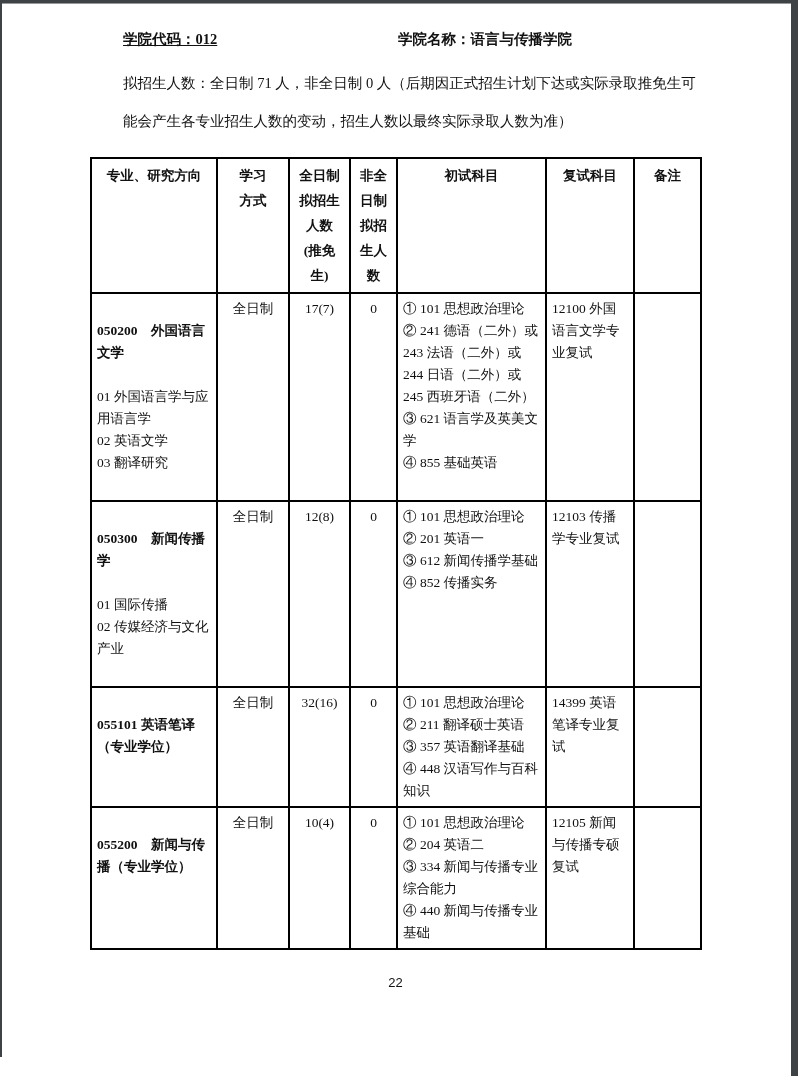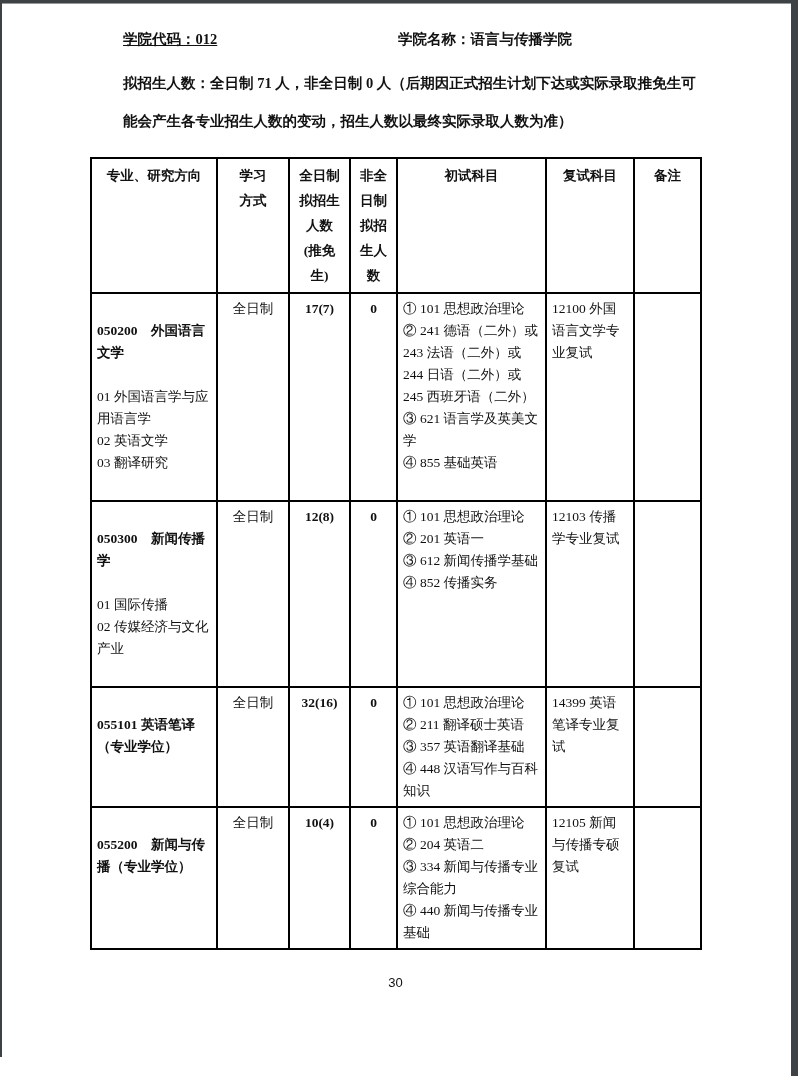--- a/index.html
+++ b/index.html
@@ -17,41 +17,41 @@
   .edge-top { top: 0; left: 0; width: 798px; height: 4px; border-bottom: 1px solid #93999c; }
   .edge-left { top: 0; left: 0; width: 2px; height: 1057px; }
   .edge-right { top: 0; right: 0; width: 7px; height: 1076px; }
 
   
   .doc-head { position: absolute; top: 30px; left: 123px; width: 600px;
               font-weight: bold; font-size: 14.5px; text-decoration: underline; }
   .head-line { position: relative; height: 20px; white-space: nowrap; }
   .college-name { position: absolute; left: 275px; top: 0; }
   .intro { position: absolute; top: 64px; left: 123px; width: 600px;
-           font-weight: bold; font-size: 14.5px; line-height: 38px;
+           font-weight: normal; font-size: 14.5px; line-height: 38px;
            white-space: pre-line; }
 
   
   table.quota { position: absolute; top: 157px; left: 90px; width: 610px;
                 border-collapse: collapse; table-layout: fixed; }
   .quota th, .quota td { border: 2px solid #000; vertical-align: top;
                          padding: 4px 5px; }
   .quota th { font-size: 13.5px; font-weight: bold; text-align: center;
               line-height: 25px; white-space: pre-line; }
   .quota td { font-size: 13.5px; line-height: 22px; }
   .r-head { height: 103px; }
   .r0 { height: 168px; }
   .r1 { height: 107px; }
   .r2 { height: 106px; }
   .r3 { height: 124px; }
   .cell-major { white-space: pre-line; border-radius: 9px; }
   .major-name { font-weight: bold; white-space: pre-line; display: block; }
   .directions { white-space: pre-line; display: block; }
   .cell-center { text-align: center; }
-  .num { font-weight: bold; font-size: 14px; margin-top: 16px; }
+  .num { font-weight: normal; font-size: 14px; margin-top: 16px; }
   .cell-subjects, .cell-retest { white-space: pre-line; padding: 4px 6px; }
 
   .page-num { position: absolute; top: 975px; left: 0; width: 791px;
               text-align: center; font-size: 13px;
               font-family: "Liberation Sans", "DejaVu Sans", sans-serif; }
 </style>
 </head>
 <body>
 
 <div class="edge edge-top"></div>
@@ -162,13 +162,13 @@
     <td class="cell-subjects">① 101 思想政治理论
 ② 204 英语二
 ③ 334 新闻与传播专业综合能力
 ④ 440 新闻与传播专业基础</td>
     <td class="cell-retest">12105 新闻与传播专硕复试</td>
     <td></td>
   </tr>
 </tbody>
   </table>
 
-<div class="page-num">30</div>
+<div class="page-num">22</div>
 
 </body></html>

